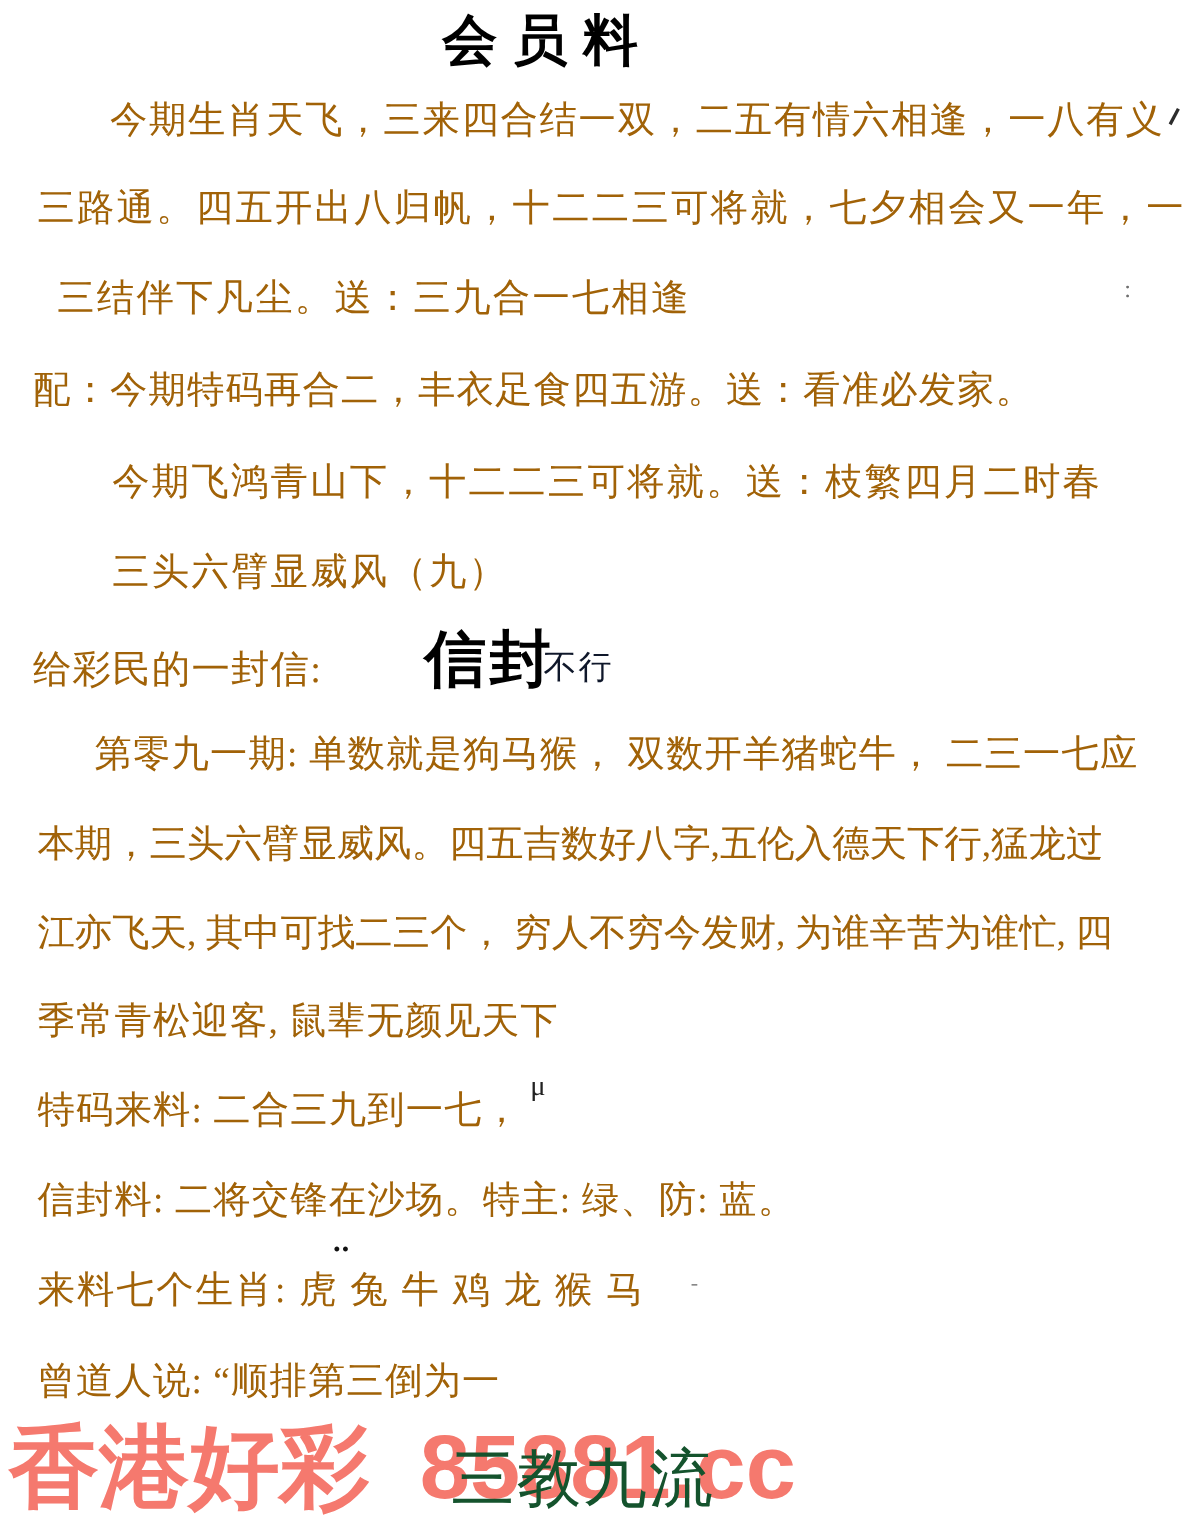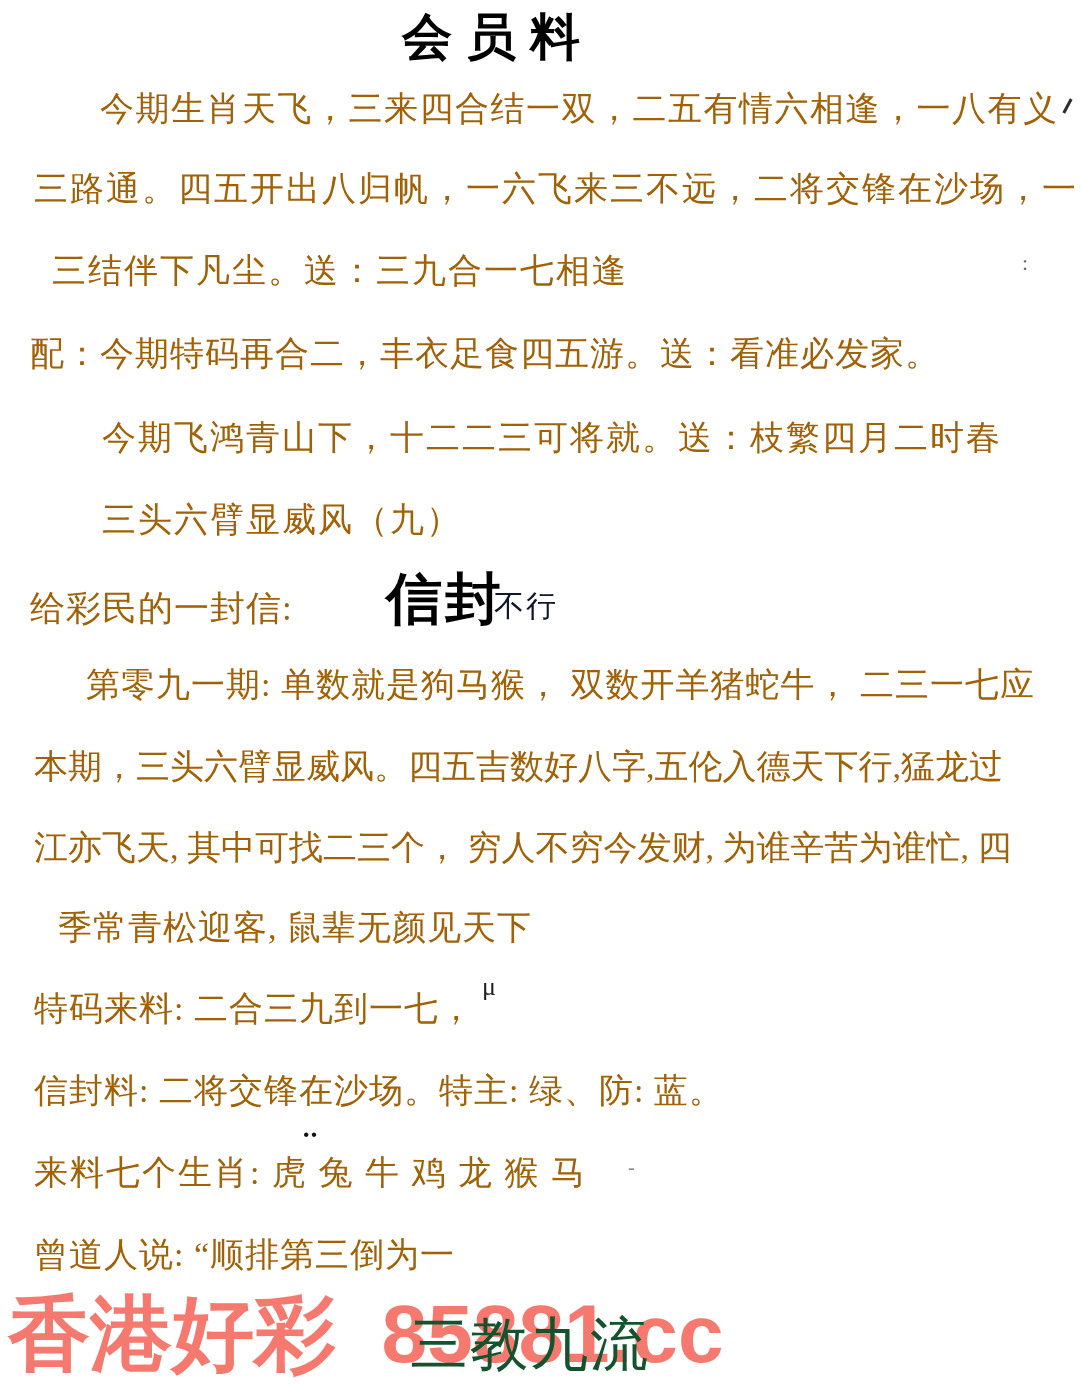--- a/index.html
+++ b/index.html
@@ -39,21 +39,21 @@
     font-size:56px;font-weight:600;letter-spacing:3px;
     white-space:pre;color:#000;
   }
   .letter-annotation{
     position:absolute;top:586px;left:494px;
     font-size:30px;letter-spacing:2px;white-space:pre;color:#0f172a;
   }
   .l6{top:662px;left:86px;}
   .l7{top:744px;left:34px;letter-spacing:0;}
   .l8{top:825px;left:34px;letter-spacing:0;}
-  .l9{top:905px;left:34px;margin-left:24px;}
+  .l9{top:905px;left:34px;}
   .l10{top:986px;left:34px;}
   .l11{top:1068px;left:34px;}
   .l12{top:1150px;left:34px;letter-spacing:2px;}
   .l13{top:1232px;left:34px;}
   .stray-mark{position:absolute;top:972px;left:482px;font-size:26px;color:#222;}
   .faint-colon{position:absolute;top:250px;left:1022px;font-size:22px;color:#555;opacity:.85;}
   .emphasis-dots{position:absolute;top:1114px;left:302px;font-size:24px;font-weight:bold;letter-spacing:6px;color:#111;}
   .small-dash{position:absolute;top:1156px;left:628px;font-size:20px;color:#888;}
   .edge-stroke{position:absolute;top:98px;left:1066px;width:3px;height:16px;background:#2c2c2c;transform:rotate(28deg);}
   .watermark{
@@ -69,21 +69,21 @@
   }
 </style>
 </head>
 <body>
 
 <div class="page">
 
   <div class="title">会员料</div>
 
   <div class="line l0">今期生肖天飞，三来四合结一双，二五有情六相逢，一八有义</div>
-  <div class="line l1">三路通。四五开出八归帆，一六飞来三不远，二将交锋在沙场，一</div>
+  <div class="line l1">三路通。四五开出八归帆，十二二三可将就，七夕相会又一年，一</div>
   <div class="line l2">三结伴下凡尘。送：三九合一七相逢</div>
   <div class="line l3">配：今期特码再合二，丰衣足食四五游。送：看准必发家。</div>
   <div class="line l4">今期飞鸿青山下，十二二三可将就。送：枝繁四月二时春</div>
   <div class="line l5">三头六臂显威风（九）</div>
 
   <div class="line letter-label">给彩民的一封信:</div>
   <div class="letter-headline">信封</div>
   <div class="letter-annotation">不行</div>
 
   <div class="line l6">第零九一期: 单数就是狗马猴， 双数开羊猪蛇牛， 二三一七应</div>

